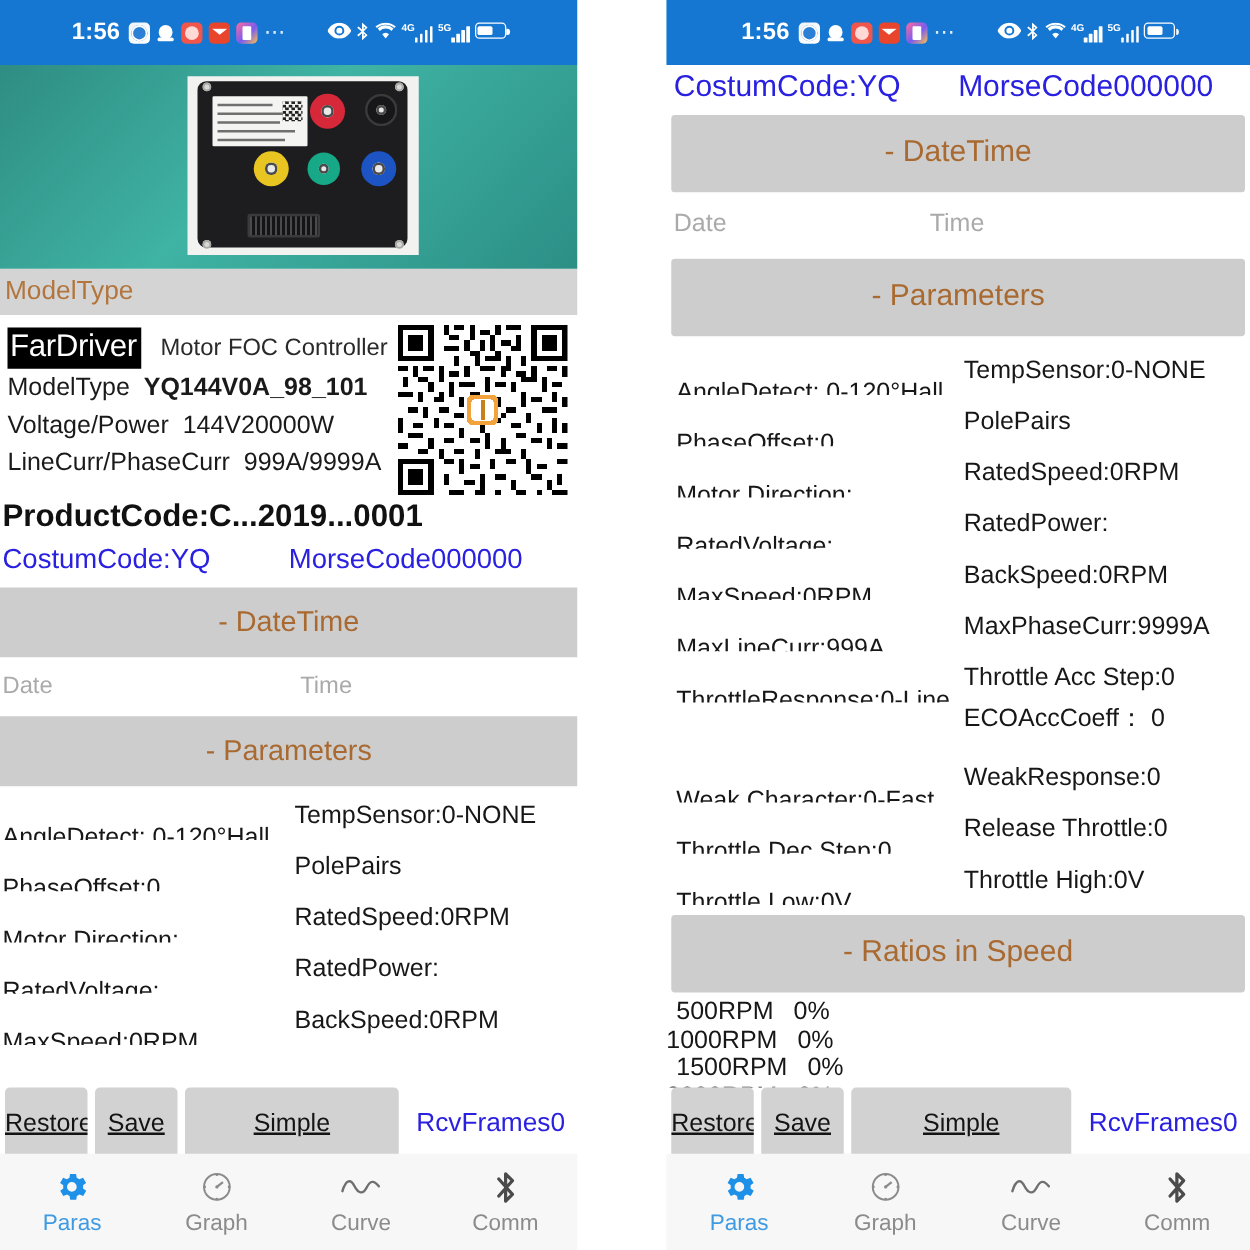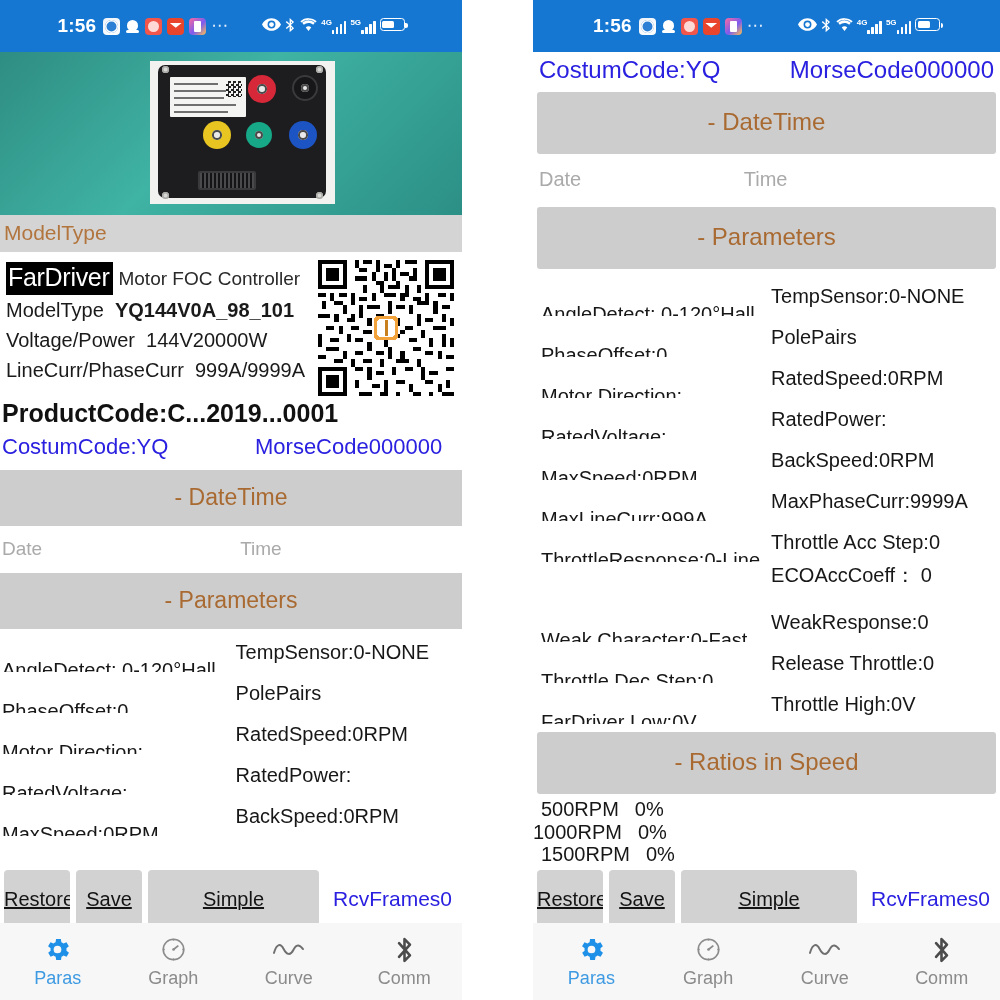--- a/index.html
+++ b/index.html
@@ -73,28 +73,28 @@
          box-shadow:inset 0 0 0 1.5px #a9a9a6; }
 
   
   .modelbar { background:#d4d4d4; padding:6px 4px 7px; }
   .modelbar span { color:#b2753e; font-size:21px; }
 
   .label-card { background:#ffffff; position:relative; padding:10px 6px 8px; }
   .lc-top { display:flex; align-items:center; }
   .fd-badge { background:#000000; color:#ffffff; font-size:25px; line-height:29px;
               padding:1px 4px 3px 2px; letter-spacing:-.3px; }
-  .fd-sub { color:#2a2a2a; font-size:19px; line-height:33px; padding-left:5px; }
+  .fd-sub { color:#2a2a2a; font-size:19px; line-height:33px; padding-left:15px; }
   .spec { color:#1a1a1a; font-size:20px; line-height:30px; white-space:nowrap; }
   .spec b { font-weight:700; }
   .qrbox { position:absolute; right:8px; top:8px; width:136px; height:136px; background:#ffffff; }
   .qrimg { width:100%; height:100%; }
 
   .productcode { font-size:25px; font-weight:700; color:#111111; padding:6px 2px 4px; }
-  .codes { display:flex; padding:2px 2px 10px;gap:24px; }
+  .codes { display:flex; padding:2px 2px 10px; }
   .codes span { color:#2a20e0; font-size:22px; }
   .codes .c1 { width:50%; }
 
   .section { background:#cdcdcd; text-align:center; padding:14px 0 15px; }
   .section span { color:#a96a32; font-size:23px; }
 
   .dtrow { display:flex; background:#ffffff; padding:12px 2px 13px; }
   .dtrow span { color:#aaaaaa; font-size:19px; }
   .dtrow .d1 { width:52%; }
 
@@ -569,21 +569,21 @@
       </div>
       <div class="prow">
         <span class="p1">Weak Character:0-Fast</span>
         <span class="p2">WeakResponse:0</span>
       </div>
       <div class="prow">
         <span class="p1">Throttle Dec Step:0</span>
         <span class="p2">Release Throttle:0</span>
       </div>
       <div class="prow">
-        <span class="p1">FarDriver Low:0V</span>
+        <span class="p1">Throttle Low:0V</span>
         <span class="p2">Throttle High:0V</span>
       </div>
     </div>
 
     <div class="section" style="margin:8px 4px 0;border-radius:3px;padding:16px 0 18px;">
       <span style="font-size:24px;">- Ratios in Speed</span>
     </div>
 
     <div class="ratios">
       <div class="rrow">

